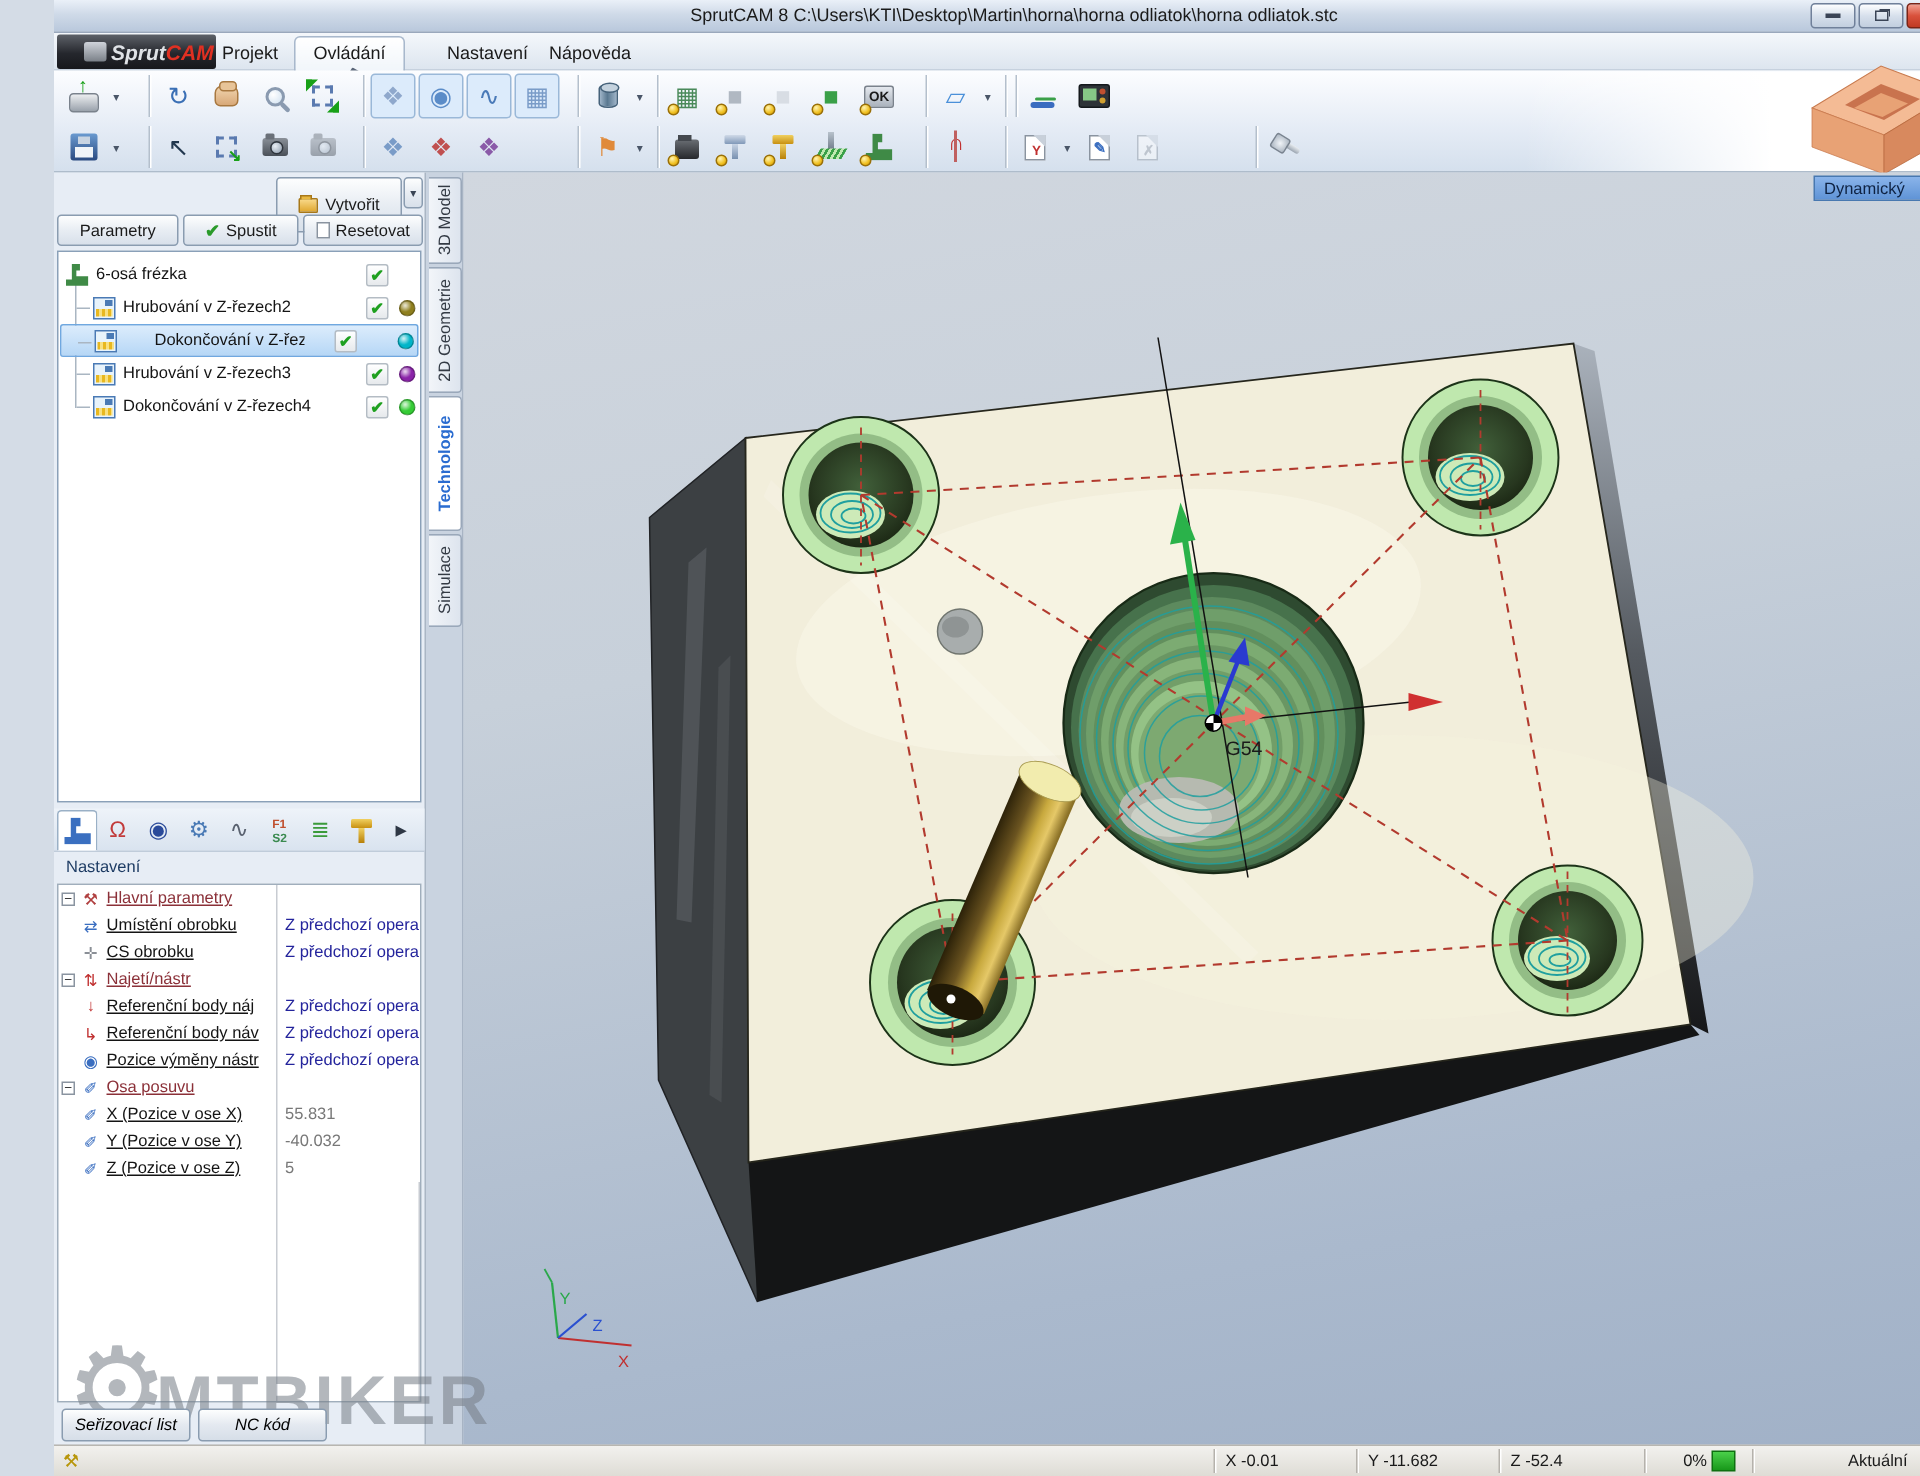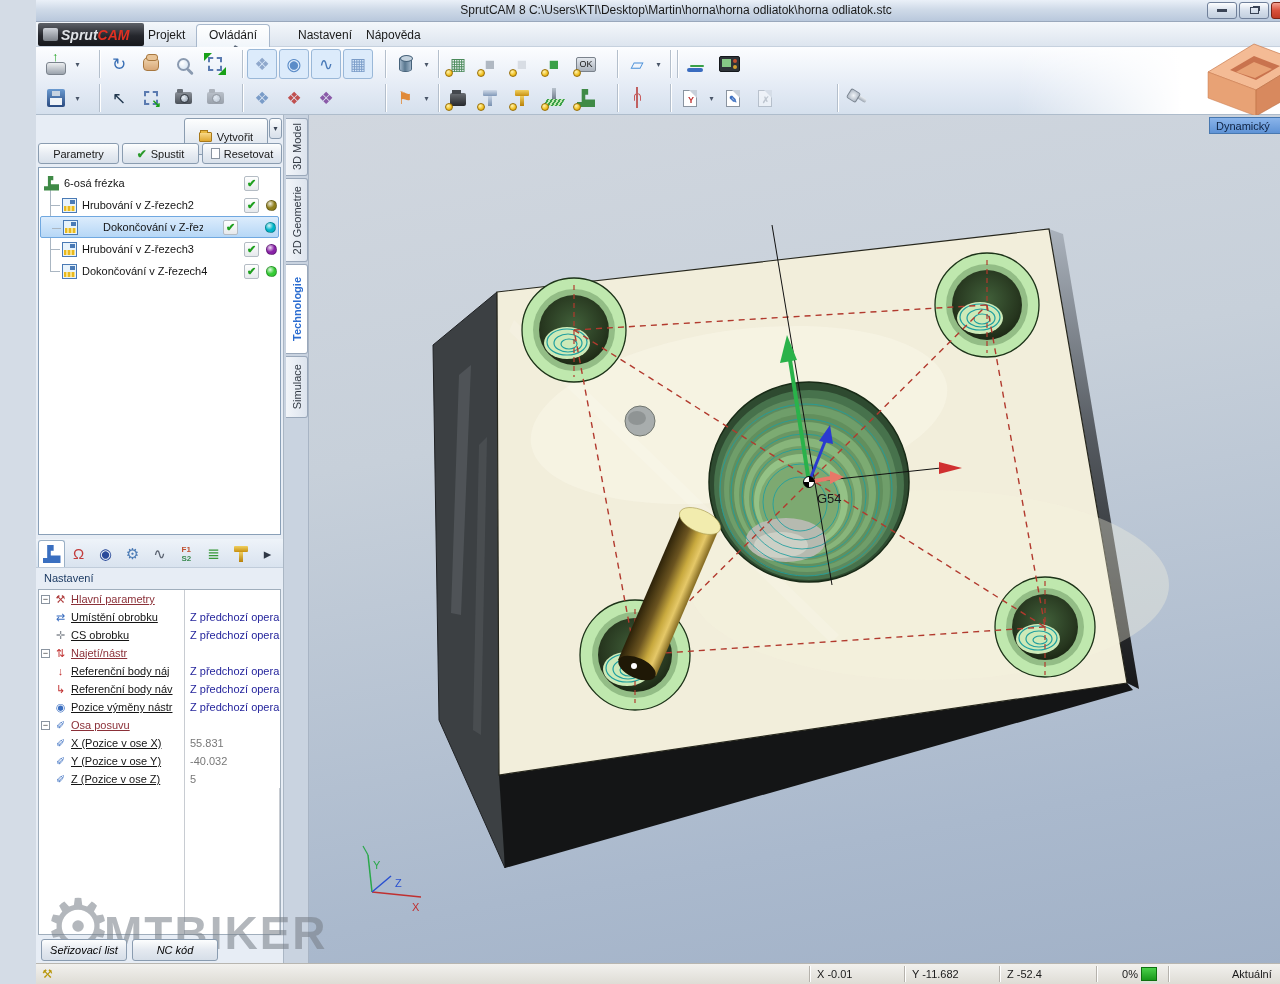--- a/index.html
+++ b/index.html
@@ -11,39 +11,39 @@
   .title-text{position:absolute;left:0;right:0;top:3px;text-align:center;font-size:12px;color:#1a1a1a;white-space:nowrap;}
   .win-btns{position:absolute;right:5px;top:2px;display:flex;gap:2px;}
   .wb{width:30px;height:17px;border:1px solid #70809a;border-radius:3px;background:linear-gradient(#fdfeff,#d7e0ec 50%,#c2cfdf);display:flex;align-items:center;justify-content:center;}
   .wb.close{width:40px;background:linear-gradient(#f2a091,#d9513c 50%,#c03a24);border-color:#7a2416;}
   .wb-min{width:10px;height:3px;background:#3a4456;}
   .wb-rest{width:9px;height:7px;border:1px solid #3a4456;background:transparent;box-shadow:2px -2px 0 -1px #3a4456;}
   .wb-x{color:#fff;font-size:11px;font-weight:bold;line-height:1;}
 
   
   .menubar{position:absolute;top:22px;left:0;right:0;height:25px;background:linear-gradient(#f4f7fb,#dde5ef);border-bottom:1px solid #c6d1de;}
-  .logo{position:absolute;left:2px;top:1px;width:106px;height:23px;background:linear-gradient(#5e6269,#25272d 55%,#17181c);border-radius:2px;color:#dfe2e6;display:flex;align-items:center;padding-left:5px;font-weight:bold;font-style:italic;font-size:14px;}
+  .logo{position:absolute;left:2px;top:1px;width:106px;height:23px;background:linear-gradient(#5e6269,#25272d 55%,#17181c);border-radius:2px;color:#dfe2e6;display:flex;align-items:center;padding-left:18px;font-weight:bold;font-style:italic;font-size:14px;}
   .logo .ls{display:inline-block;width:15px;height:13px;background:linear-gradient(#cfd3da,#7a8088);margin-right:3px;border-radius:2px;}
   .logo .cam{color:#e03022;}
   .mitem{position:absolute;top:1px;height:24px;line-height:24px;padding:0 12px;font-size:12px;color:#1a1a1a;cursor:default;}
   .mitem.active{top:2px;height:24px;line-height:21px;background:linear-gradient(#ffffff,#f0f5fa);border:1px solid #a8b8cc;border-bottom:none;border-radius:4px 4px 0 0;display:flex;align-items:center;flex-direction:column;}
   .pin{display:inline-block;width:9px;height:11px;margin-left:7px;position:relative;transform:rotate(30deg);}
   .pin::before{content:"";position:absolute;top:0;left:2px;width:6px;height:6px;background:#5a6678;border-radius:1px;}
   .pin::after{content:"";position:absolute;top:6px;left:4px;width:2px;height:5px;background:#5a6678;}
 
   
   .toolbar{position:absolute;top:47px;left:0;right:0;height:68px;background:linear-gradient(#fcfdff,#e4ebf5 60%,#d5e0ed);border-bottom:1px solid #aebccb;}
   .tb-row{display:flex;height:34px;align-items:center;padding-left:4px;}
   .tb-group{display:flex;align-items:center;height:34px;flex:0 0 auto;}
   .tb-sep{width:1px;height:28px;background:#b4bfcc;box-shadow:1px 0 0 #ffffff;margin:0 3px;flex:0 0 auto;}
   .tb-btn{width:30px;height:30px;margin:0 1px;border-radius:3px;display:flex;align-items:center;justify-content:center;position:relative;flex:0 0 auto;}
   .tb-btn.on{background:#dcebfb;border:1px solid #9ab8d8;}
   .tb-btn.dim{opacity:.45;}
   .tb-btn .gl{font-size:17px;line-height:1;}
-  .tb-btn .gl.sm{font-size:9px;font-weight:normal;background:linear-gradient(#e4e8ee,#aab2bc);border:1px solid #7a828c;border-radius:2px;padding:2px 2px;}
+  .tb-btn .gl.sm{font-size:9px;font-weight:bold;background:linear-gradient(#e4e8ee,#aab2bc);border:1px solid #7a828c;border-radius:2px;padding:2px 2px;}
   .tb-dd{width:11px;height:30px;display:flex;align-items:center;justify-content:center;flex:0 0 auto;}
   .tb-dd::after{content:"▾";font-size:8px;color:#4a5668;}
   .ydot{position:absolute;left:2px;bottom:2px;width:8px;height:8px;border-radius:50%;background:radial-gradient(circle at 35% 30%,#fff3b0,#f0c020 60%,#c89010);border:1px solid #9a7008;}
   .ii{position:relative;display:block;}
   .ic-open{width:20px;height:13px;background:linear-gradient(#eceef0,#9aa2ac);border:1px solid #7a828c;border-radius:3px;margin-top:8px;}
   .ic-open::before{content:"↑";position:absolute;left:5px;top:-14px;font-size:13px;font-weight:bold;color:#18a018;}
   .ic-floppy{width:18px;height:18px;background:linear-gradient(#6a9ad0,#2a4a80);border-radius:2px;}
   .ic-floppy::before{content:"";position:absolute;left:3px;bottom:2px;width:12px;height:7px;background:#f0f4f8;}
   .ic-floppy::after{content:"";position:absolute;left:5px;top:2px;width:8px;height:5px;background:#c8d4e2;}
   .ic-hand{width:16px;height:14px;background:linear-gradient(#f0d4ae,#d8a878);border:1px solid #a87840;border-radius:5px 5px 4px 4px;}

